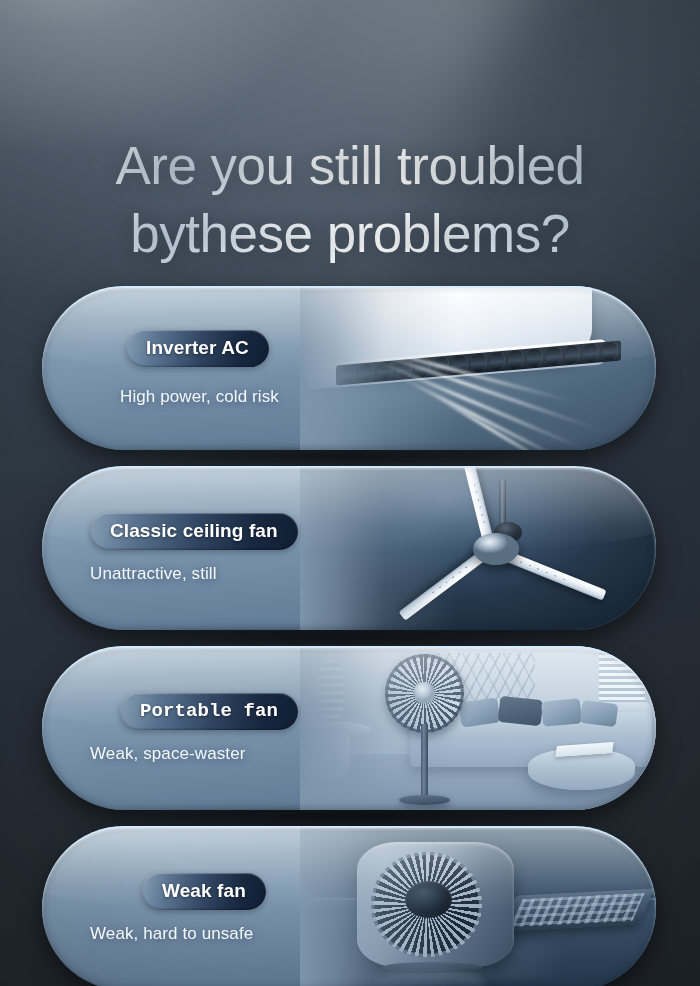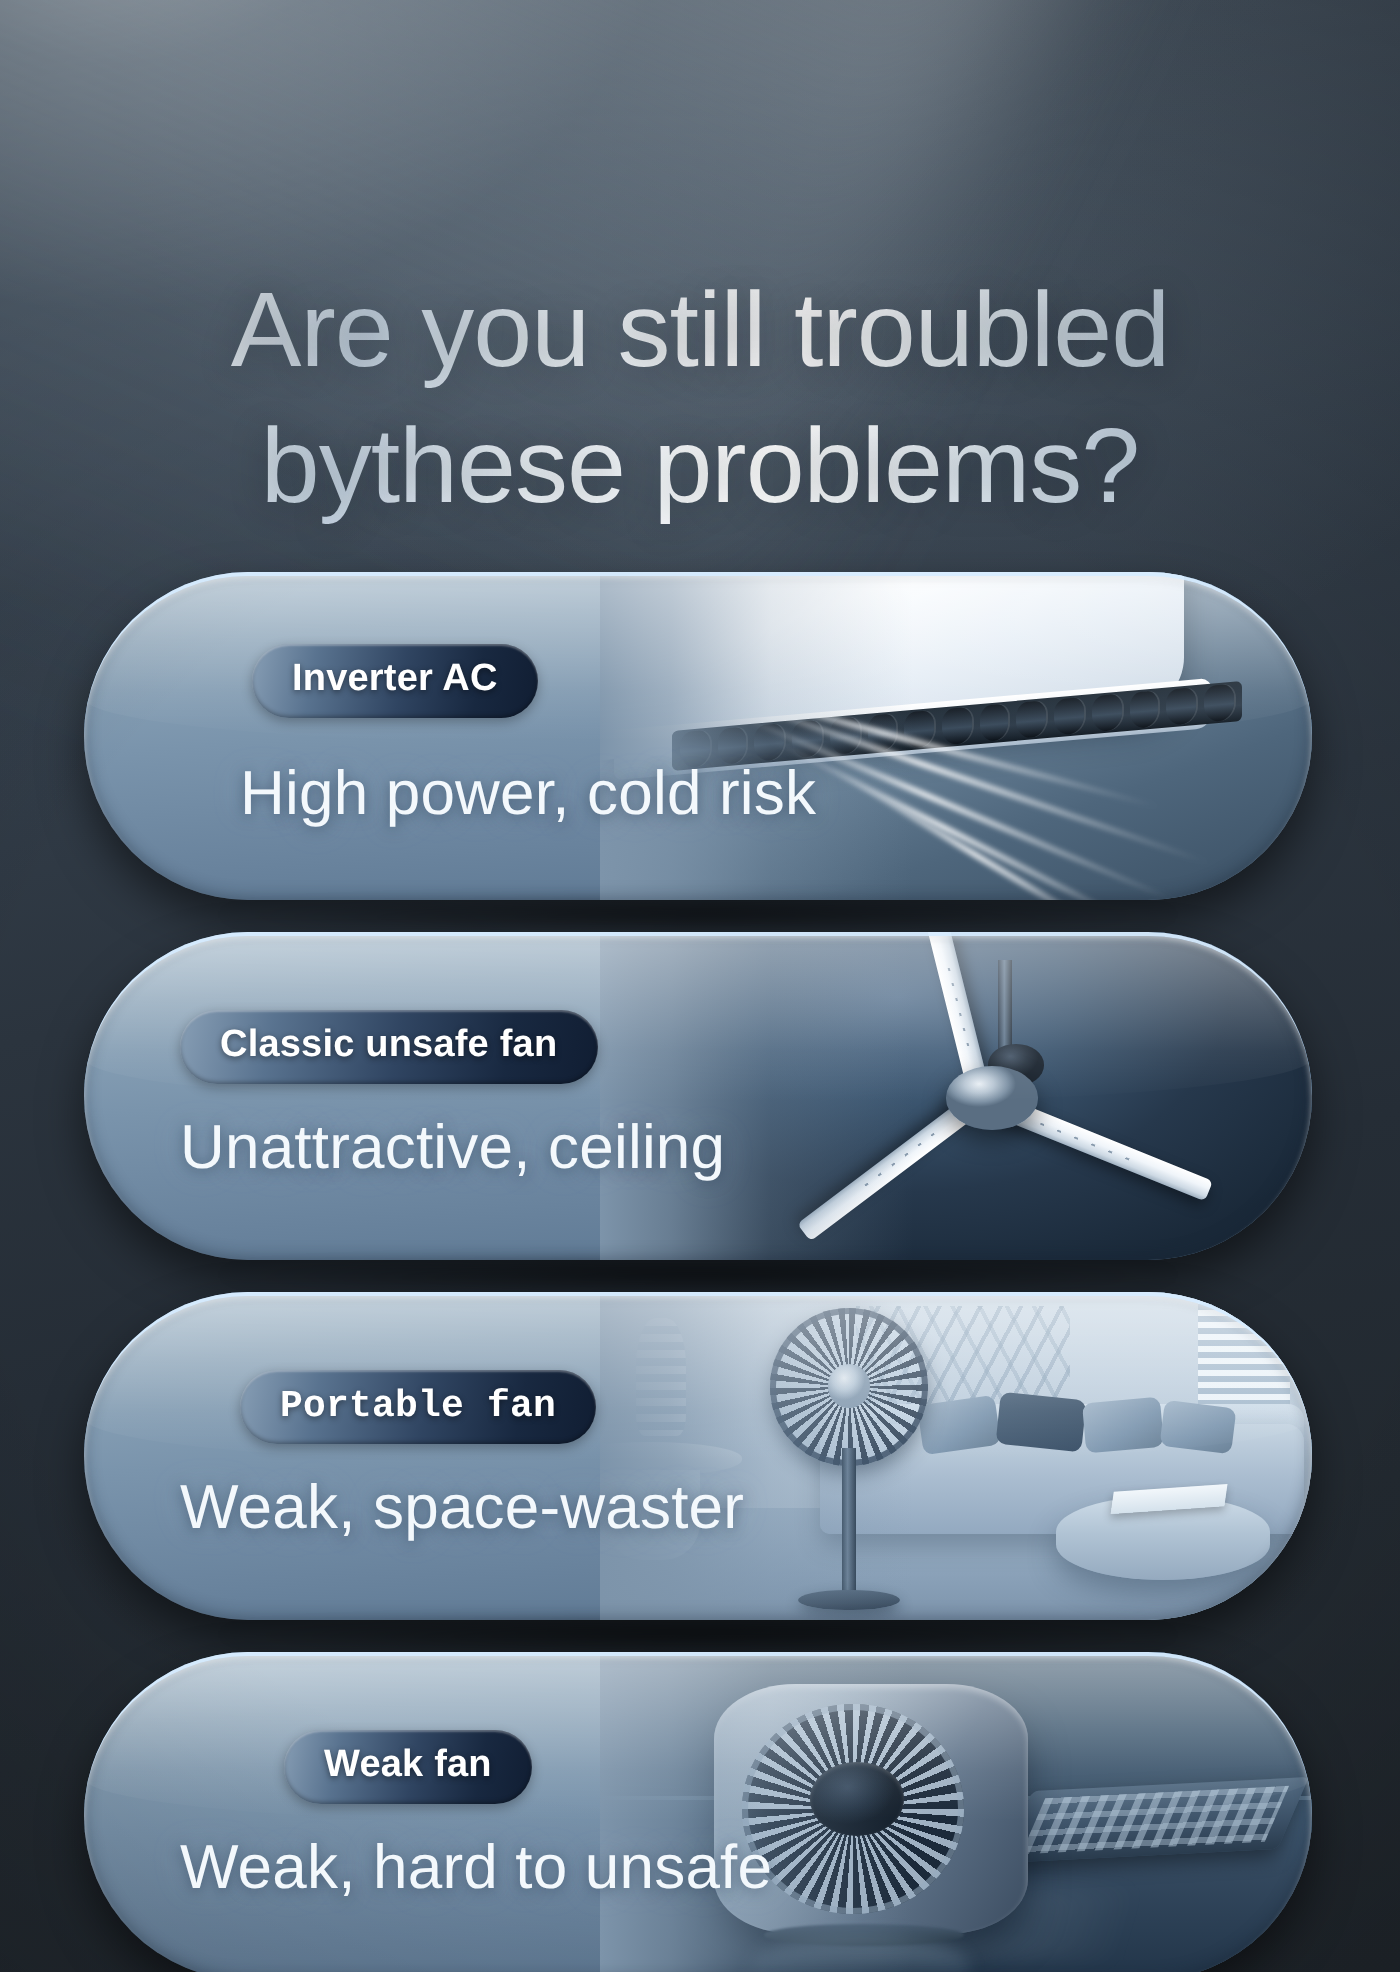--- a/index.html
+++ b/index.html
@@ -169,21 +169,21 @@
         rgba(134,157,180,0.92) 0%, rgba(86,112,141,0.95) 22%,
         rgba(45,66,95,0.97) 52%, rgba(22,38,62,0.98) 78%, rgba(15,28,49,0.99) 100%);
     box-shadow:
       inset 0 1px 1px rgba(255,255,255,0.30),
       inset 0 -1px 2px rgba(0,0,0,0.30),
       0 2px 6px rgba(0,0,0,0.28);
     text-shadow: 0 1px 3px rgba(0,0,0,0.45);
     white-space: nowrap;
   }
   .subtitle {
-    font-size: 31px;
+    font-size: 17px;
     font-weight: 400;
     color: #f3f8fc;
     letter-spacing: 0.1px;
     text-shadow: 0 1px 7px rgba(28,46,70,0.55), 0 0 16px rgba(190,220,245,0.28);
     white-space: nowrap;
   }
 
   
   .card-1 .card-text { padding-left: 78px; gap: 20px; }
   .card-2 .card-text { padding-left: 48px; }
@@ -512,22 +512,22 @@
             <div class="cfan-rod"></div>
             <div class="cfan-hubcap"></div>
             <div class="blade blade-a"></div>
             <div class="blade blade-b"></div>
             <div class="blade blade-c"></div>
             <div class="cfan-motor"></div>
           </div>
         </div>
       </div>
       <div class="card-text">
-        <span class="tag">Classic unsafe fan</span>
-        <span class="subtitle">Unattractive, ceiling</span>
+        <span class="tag">Classic ceiling fan</span>
+        <span class="subtitle">Unattractive, still</span>
       </div>
       <div class="card-rim"></div>
     </div>
     <div class="card-shadow-below"></div>
 
     <div class="card card-3">
       <div class="card-photo">
         <div class="room-scene">
           <div class="room-wall"></div>
           <div class="room-art"></div>

